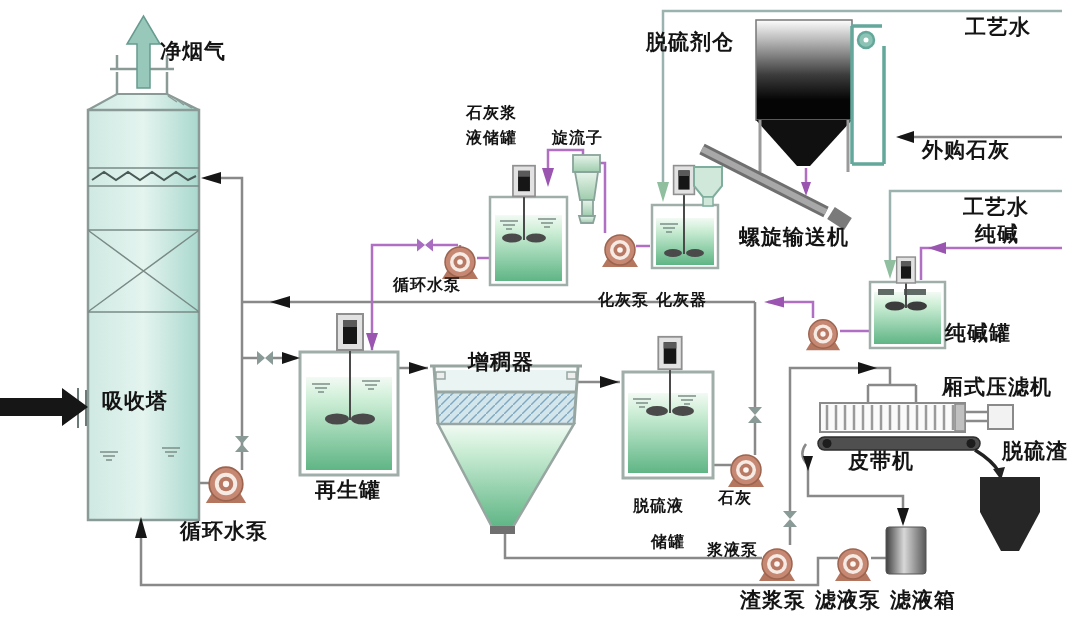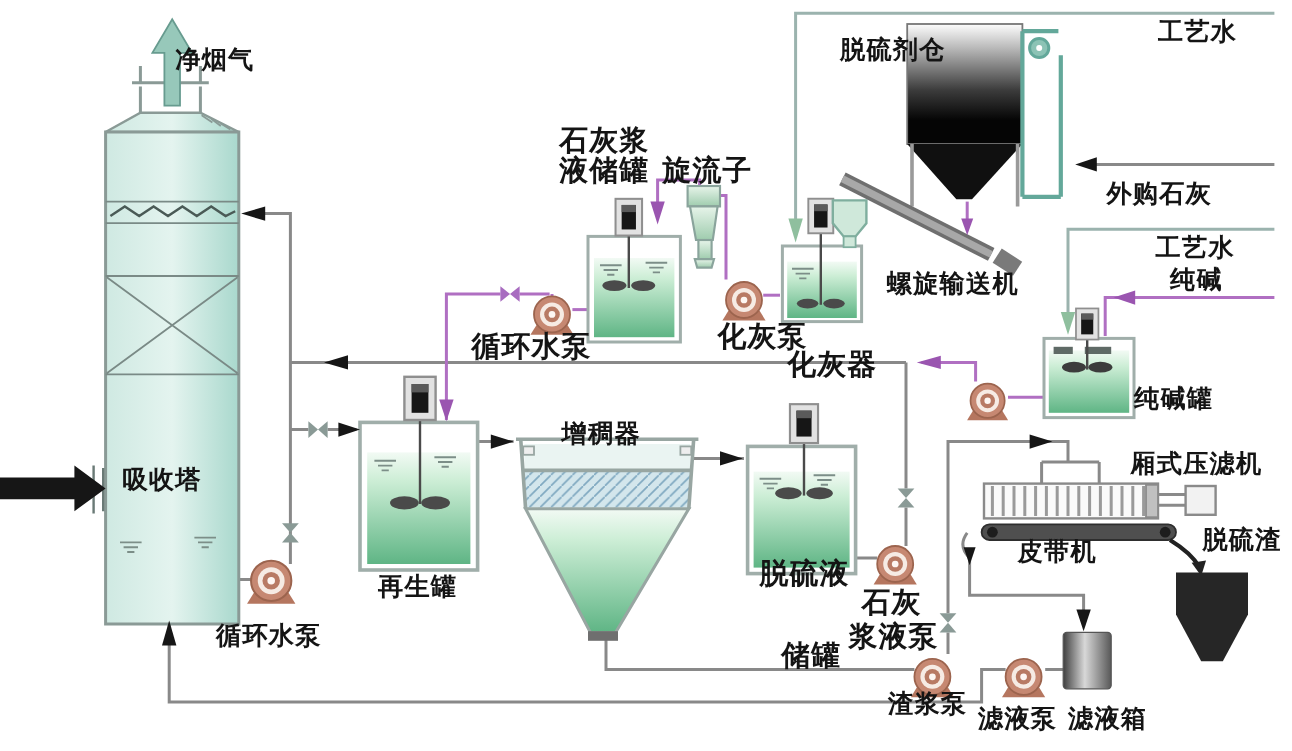--- a/index.html
+++ b/index.html
@@ -1,19 +1,19 @@
 <!DOCTYPE html>
 <html><head>
 <meta charset="utf-8">
 <style>
   html,body{margin:0;padding:0;background:#ffffff;}
   #stage{position:relative;width:1077px;height:626px;background:#ffffff;overflow:hidden;
          font-family:"Liberation Sans", sans-serif;}
   #flow-svg{position:absolute;left:0;top:0;}
-  .lbl{position:absolute;font-size:24px;font-weight:600;color:#141414;
+  .lbl{position:absolute;font-size:16px;font-weight:600;color:#141414;
        letter-spacing:1px;white-space:nowrap;line-height:1.05;
        font-family:"Liberation Sans", sans-serif;}
   .lbl.big{font-size:21px;}
 </style>
 </head>
 <body>
 
 <div id="stage">
 
 <svg id="flow-svg" width="1077" height="626" viewBox="0 0 1077 626">
@@ -269,42 +269,42 @@
       <polygon points="946,242 946,254 928,248"></polygon>
       <polygon points="801,182 811,182 806,196"></polygon>
     </g>
     <g fill="#8fbf9e">
       <polygon points="657,182 669,182 663,202"></polygon>
       <polygon points="884,260 896,260 890,279"></polygon>
     </g>
   </g>
 </svg>
 
-<div class="lbl big" style="left:146px;top:40px">净烟气</div>
+<div class="lbl big" style="left:160px;top:40px">净烟气</div>
 <div class="lbl big" style="left:102px;top:390px">吸收塔</div>
 <div class="lbl big" style="left:180px;top:520px">循环水泵</div>
 <div class="lbl" style="left:466px;top:105px">石灰浆</div>
 <div class="lbl" style="left:466px;top:130px">液储罐</div>
 <div class="lbl" style="left:552px;top:130px">旋流子</div>
 <div class="lbl" style="left:393px;top:277px">循环水泵</div>
-<div class="lbl" style="left:598px;top:268px">化灰泵</div>
+<div class="lbl" style="left:598px;top:292px">化灰泵</div>
 <div class="lbl" style="left:656px;top:292px">化灰器</div>
-<div class="lbl big" style="left:700px;top:31px">脱硫剂仓</div>
+<div class="lbl big" style="left:646px;top:31px">脱硫剂仓</div>
 <div class="lbl big" style="left:965px;top:16px">工艺水</div>
-<div class="lbl big" style="left:922px;top:151px">外购石灰</div>
+<div class="lbl big" style="left:922px;top:139px">外购石灰</div>
 <div class="lbl big" style="left:963px;top:196px">工艺水</div>
 <div class="lbl big" style="left:975px;top:223px">纯碱</div>
 <div class="lbl big" style="left:739px;top:226px">螺旋输送机</div>
 <div class="lbl big" style="left:945px;top:322px">纯碱罐</div>
 <div class="lbl big" style="left:315px;top:479px">再生罐</div>
 <div class="lbl big" style="left:468px;top:351px">增稠器</div>
-<div class="lbl" style="left:633px;top:466px">脱硫液</div>
+<div class="lbl" style="left:633px;top:498px">脱硫液</div>
 <div class="lbl" style="left:651px;top:534px">储罐</div>
 <div class="lbl" style="left:718px;top:490px">石灰</div>
-<div class="lbl" style="left:707px;top:518px">浆液泵</div>
+<div class="lbl" style="left:707px;top:542px">浆液泵</div>
 <div class="lbl big" style="left:942px;top:376px">厢式压滤机</div>
 <div class="lbl big" style="left:848px;top:450px">皮带机</div>
 <div class="lbl big" style="left:1002px;top:440px">脱硫渣</div>
-<div class="lbl big" style="left:740px;top:576px">渣浆泵</div>
+<div class="lbl big" style="left:740px;top:589px">渣浆泵</div>
 <div class="lbl big" style="left:815px;top:589px">滤液泵</div>
 <div class="lbl big" style="left:890px;top:589px">滤液箱</div>
 
 </div>
 
 </body></html>

